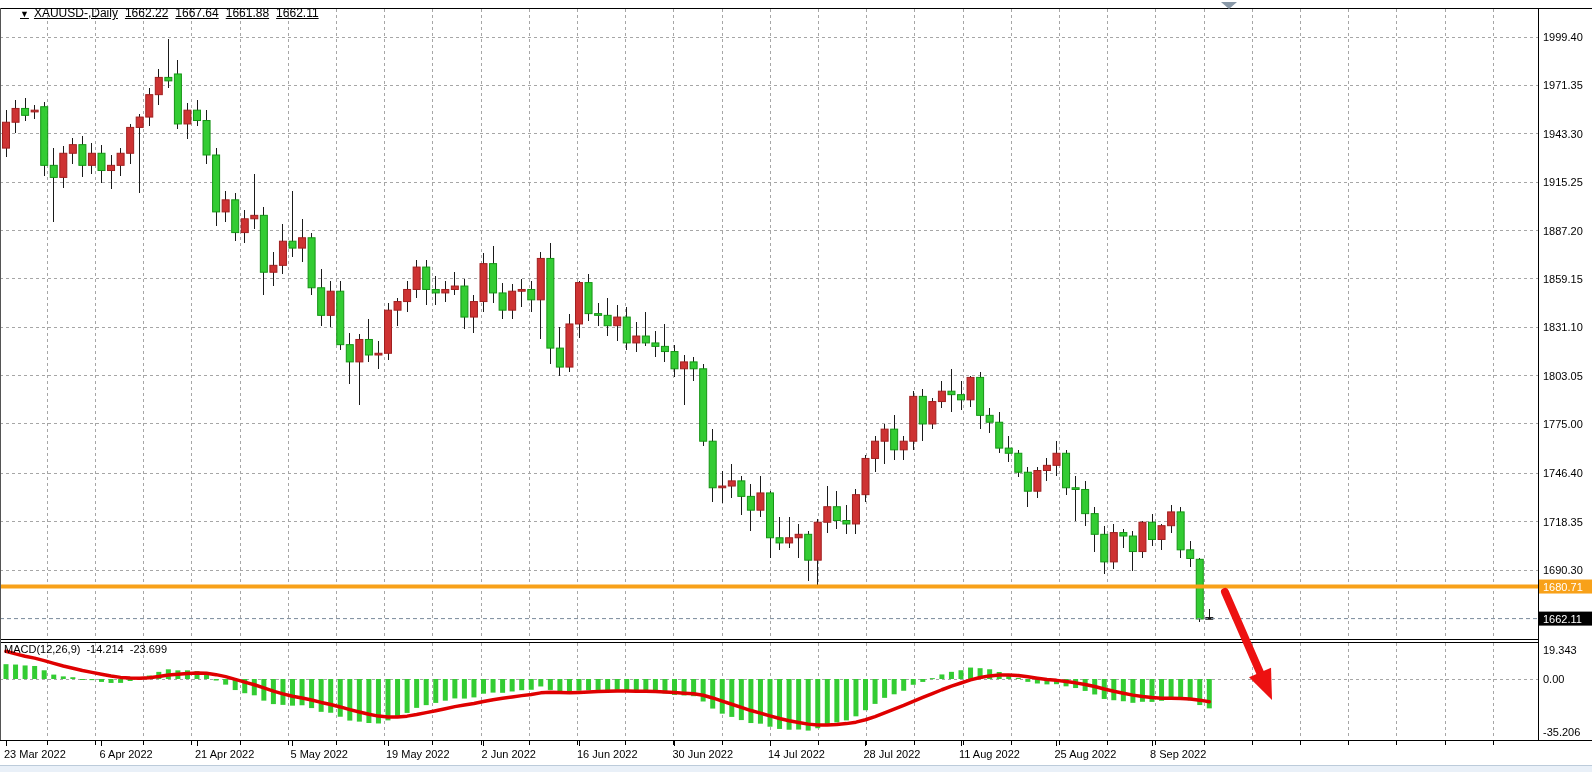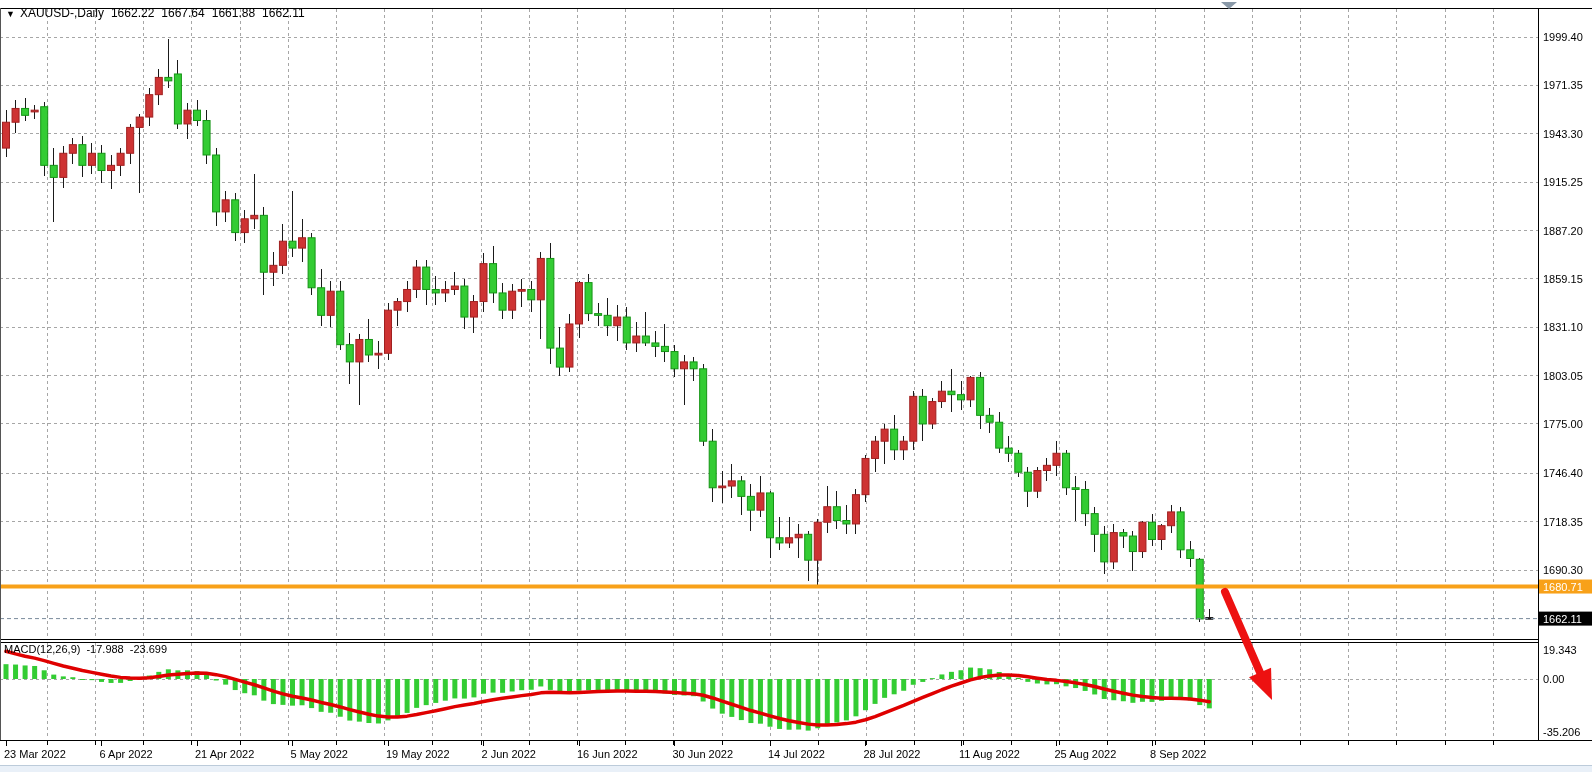--- a/index.html
+++ b/index.html
@@ -1,37 +1,37 @@
 <!DOCTYPE html>
 <html><head>
 <meta charset="utf-8">
 <style>
   html,body{margin:0;padding:0;background:#fff;}
   .stage{position:relative;width:1592px;height:772px;background:#fff;overflow:hidden;
          font-family:"Liberation Sans",sans-serif;}
   svg text{font-family:"Liberation Sans",sans-serif;font-size:11px;fill:#000;}
-  .chart-title{position:absolute;left:6px;top:6px;font-size:12px;color:#000;white-space:nowrap;z-index:5;}
+  .chart-title{position:absolute;left:20px;top:6px;font-size:12px;color:#000;white-space:nowrap;z-index:5;text-decoration:underline;}
   .chart-title .tri{font-size:9px;margin-right:5px;cursor:pointer;}
   .chart-title span{margin-right:7px;}
   .macd-title{position:absolute;left:4px;top:643px;font-size:11px;color:#000;white-space:nowrap;z-index:5;}
   .macd-title span{margin-right:6px;}
   .bottom-strip{position:absolute;left:0;top:765px;width:1592px;height:7px;
                 background:#e9f0f8;border-top:1px solid #bccbda;}
 </style>
 </head>
 <body>
 
 <div class="stage">
 
   <div class="chart-title">
     <span class="tri">▼</span><span>XAUUSD-,Daily</span><span>1662.22</span><span>1667.64</span><span>1661.88</span><span>1662.11</span>
   </div>
 
   <div class="macd-title">
-    <span>MACD(12,26,9)</span><span>-17.988</span><span>-23.699</span>
+    <span>MACD(12,26,9)</span><span>-14.214</span><span>-23.699</span>
   </div>
 
   <svg id="chart-svg" width="1592" height="772" viewBox="0 0 1592 772">
       <defs>
         <clipPath id="mainClip">
           <rect x="0" y="9" width="1538" height="630"></rect>
         </clipPath>
         <clipPath id="macdClip">
           <rect x="0" y="643" width="1538" height="96"></rect>
         </clipPath>

